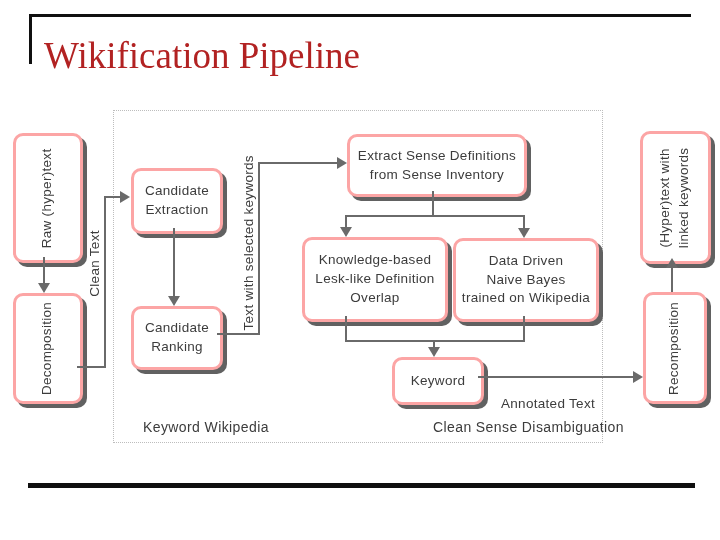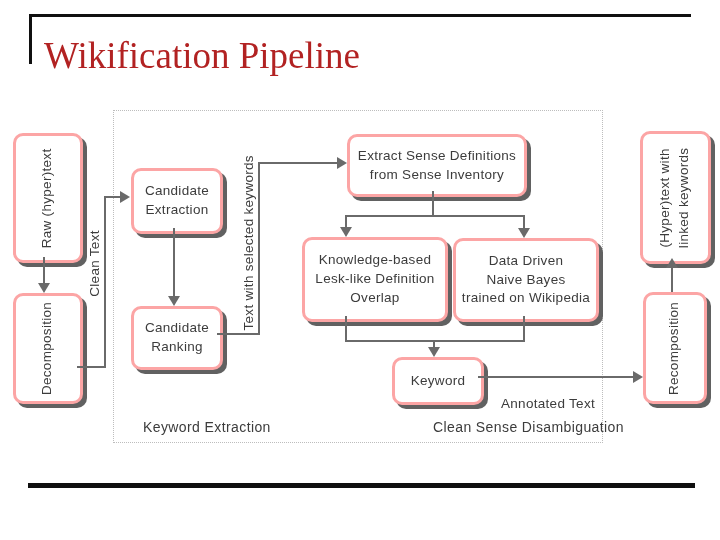--- a/index.html
+++ b/index.html
@@ -93,21 +93,21 @@
 
 <div class="slide">
 
   <div class="top-rule"></div>
   <div class="left-tick"></div>
   <h1 class="title">Wikification Pipeline</h1>
 
   <div>
 
     <div class="dotted-frame"></div>
-    <div class="region-label rl-kw">Keyword Extraction</div>
+    <div class="region-label rl-kw">Keyword Wikipedia</div>
     <div class="region-label rl-wsd">Clean Sense Disambiguation</div>
 
     <div class="node n-raw">
       <div class="vtext">Raw (hyper)text</div>
     </div>
     <div class="node n-decomp">
       <div class="vtext">Decomposition</div>
     </div>
     <div class="node n-cand-ext">
       <div>Candidate<br>Extraction</div>

